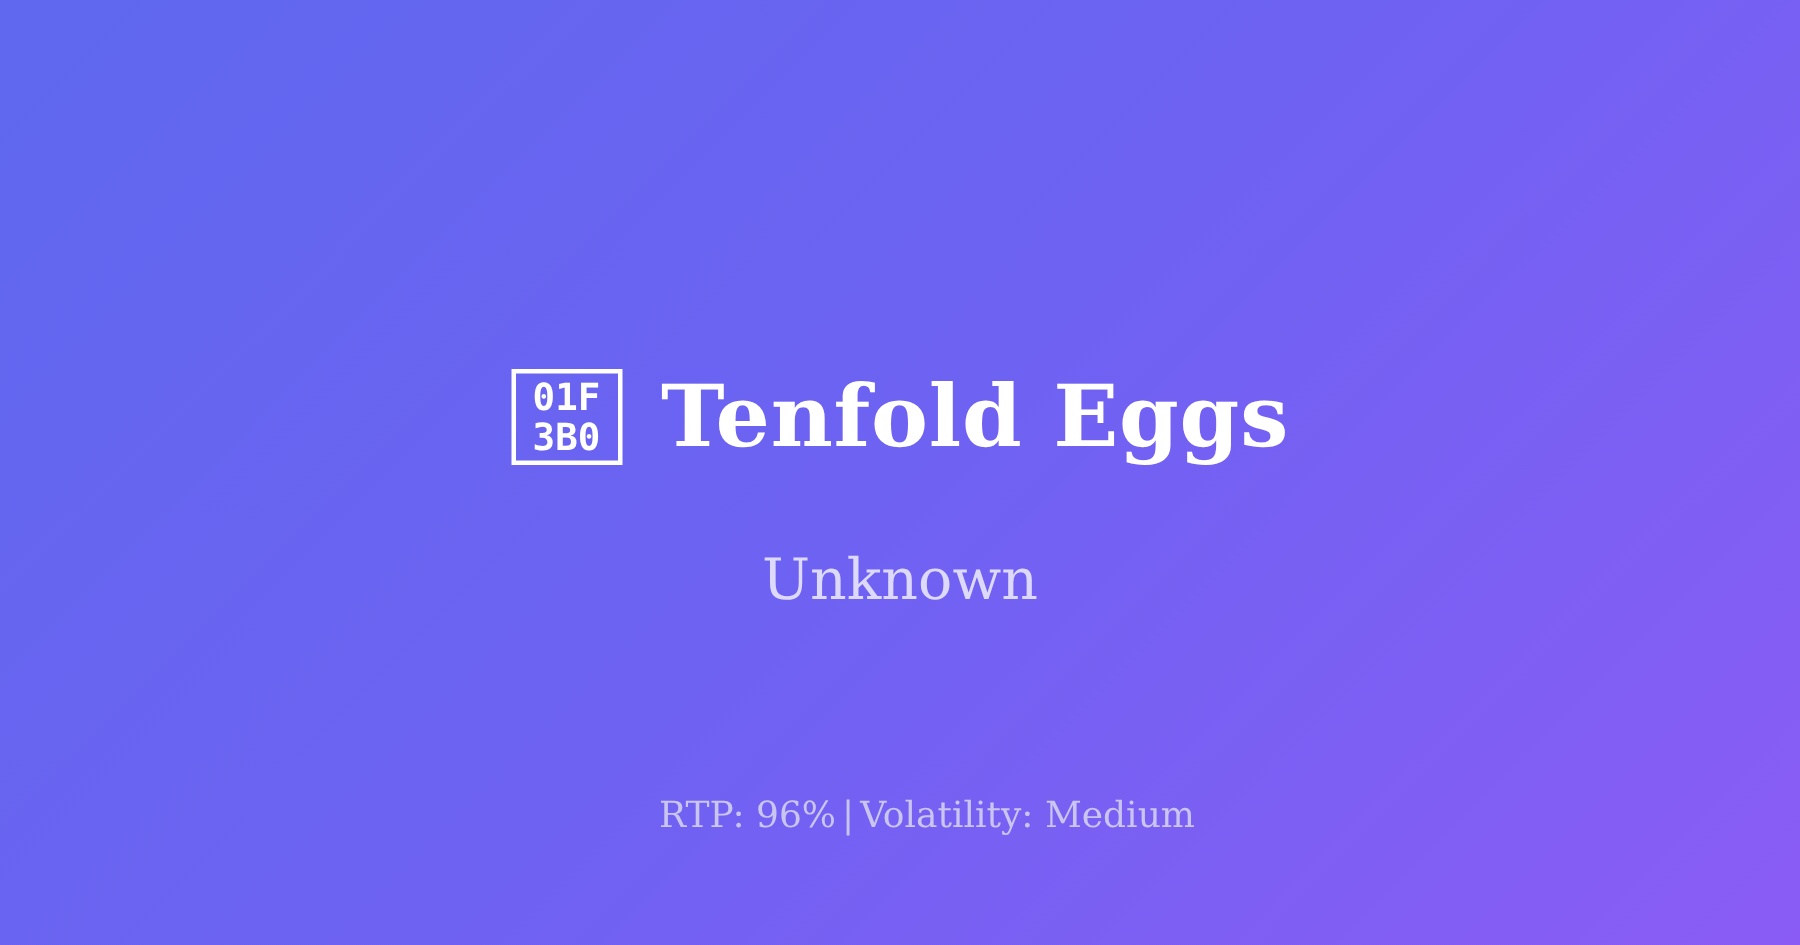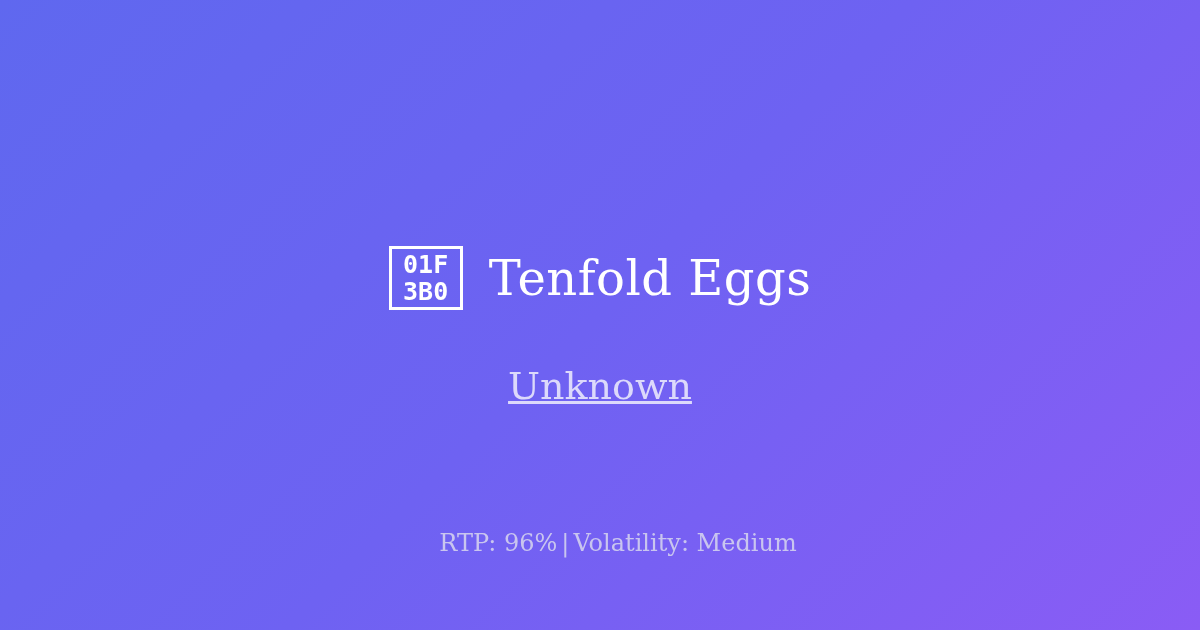--- a/index.html
+++ b/index.html
@@ -57,43 +57,42 @@
     font-size: 25px;
     line-height: 27px;
     font-weight: 700;
     letter-spacing: 0px;
     color: #ffffff;
     white-space: pre;
   }
 
   .game-title {
     font-family: "DejaVu Serif", "Liberation Serif", serif;
-    font-weight: 400;
-    font-size: 48px;
+    font-weight: 700;
+    font-size: 57px;
     line-height: 84px;
     color: #ffffff;
     white-space: nowrap;
     margin: 0;
     letter-spacing: 0.5px;
   }
 
   
   .provider {
     position: absolute;
     top: 362px;
     left: 0;
     right: 0;
     text-align: center;
     font-family: "DejaVu Serif", "Liberation Serif", serif;
     font-weight: 400;
     font-size: 38px;
     line-height: 48px;
     color: #dcd9fb;
     white-space: nowrap;
-    text-decoration: underline;
   }
 
   
   .meta {
     position: absolute;
     top: 528px;
     left: 0;
     right: 0;
     text-align: center;
     font-family: "DejaVu Serif", "Liberation Serif", serif;

